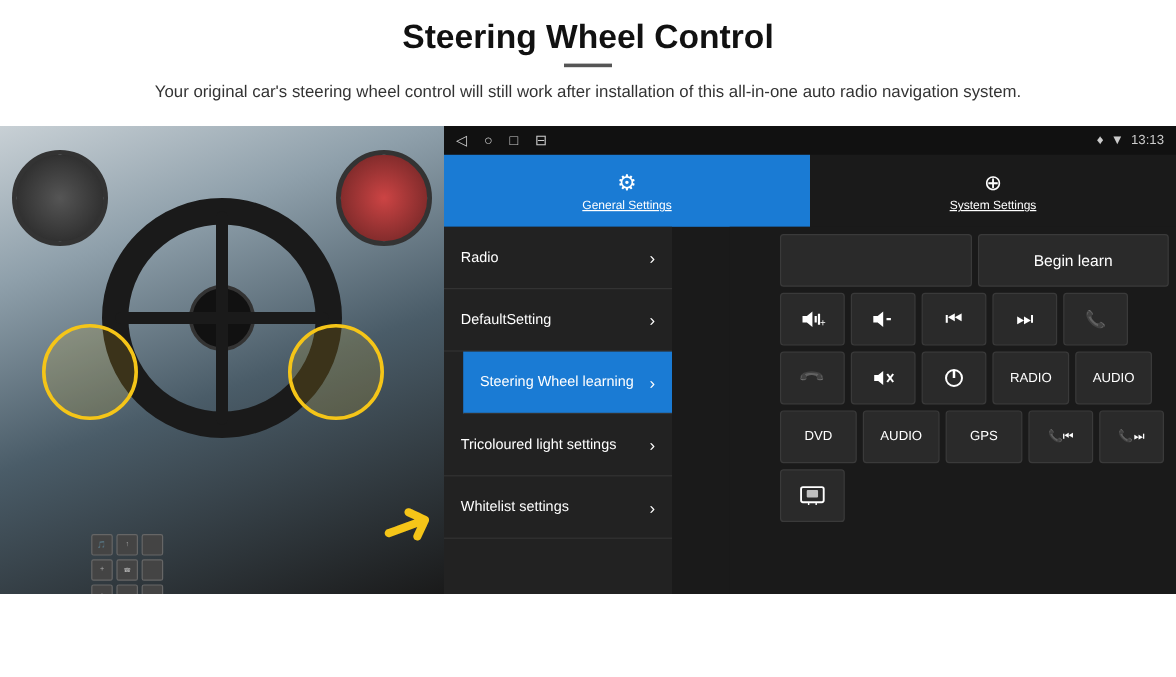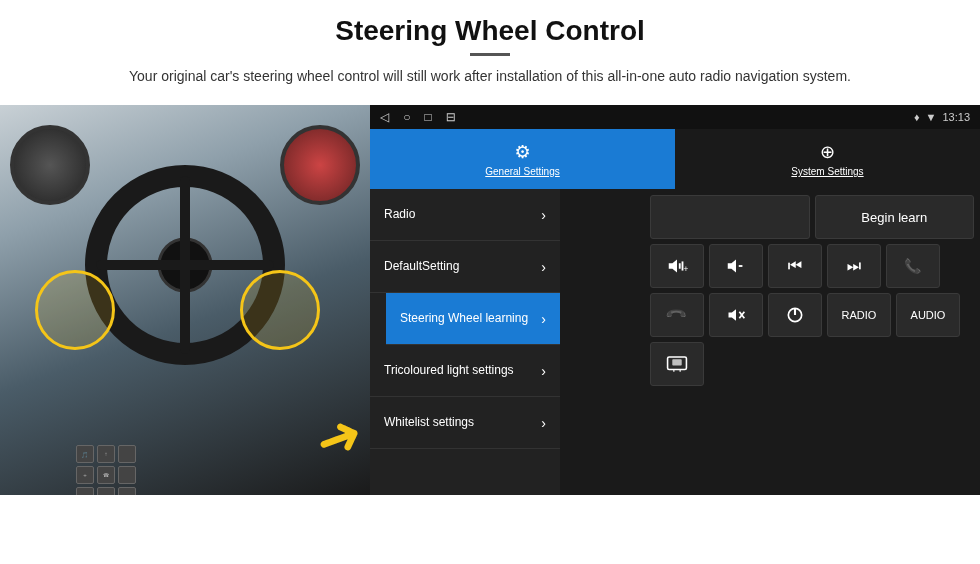--- a/index.html
+++ b/index.html
@@ -460,20 +460,31 @@
             <div class="grid-btn ctrl-btn">
               <svg width="20" height="20" viewBox="0 0 24 24" fill="none">
                 <circle cx="12" cy="12" r="8" stroke="#fff" stroke-width="2" fill="none"></circle>
                 <line x1="12" y1="4" x2="12" y2="12" stroke="#fff" stroke-width="2.5"></line>
               </svg>
             </div>
             <div class="grid-btn ctrl-btn-wide">RADIO</div>
             <div class="grid-btn ctrl-btn-wide">AUDIO</div>
           </div>
 
+          <div class="btn-row">
+            <div class="grid-btn ctrl-btn-wide">DVD</div>
+            <div class="grid-btn ctrl-btn-wide">AUDIO</div>
+            <div class="grid-btn ctrl-btn-wide">GPS</div>
+            <div class="grid-btn ctrl-btn">
+              <span style="font-size:10px;">📞⏮</span>
+            </div>
+            <div class="grid-btn ctrl-btn">
+              <span style="font-size:10px;">📞⏭</span>
+            </div>
+          </div>
 
           <div class="btn-row">
             <div class="grid-btn ctrl-btn">
               <svg width="22" height="18" viewBox="0 0 28 22" fill="none">
                 <rect x="2" y="2" width="24" height="16" rx="2" stroke="#fff" stroke-width="2" fill="none"></rect>
                 <rect x="8" y="5" width="12" height="8" rx="1" fill="#fff" opacity="0.7"></rect>
                 <line x1="10" y1="18" x2="10" y2="21" stroke="#fff" stroke-width="1.5"></line>
                 <line x1="18" y1="18" x2="18" y2="21" stroke="#fff" stroke-width="1.5"></line>
               </svg>
             </div>

